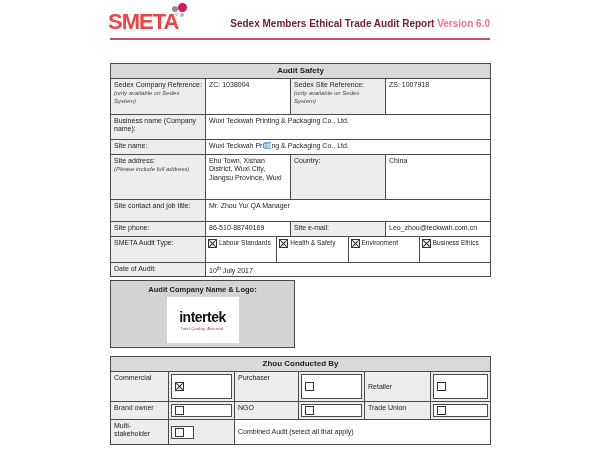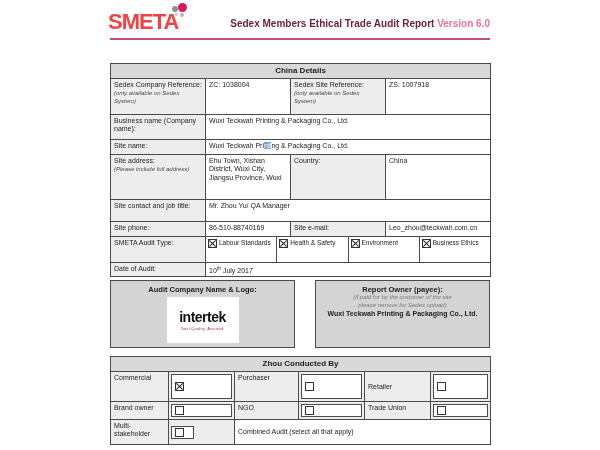--- a/index.html
+++ b/index.html
@@ -93,21 +93,21 @@
         <span class="dot dot4"></span>
     </span>
   </div>
   <div class="hdr-title">
     <span>Sedex Members Ethical Trade Audit Report</span>
     <span class="hdr-version">Version 6.0</span>
   </div>
   <div class="rule"></div>
 
   <div class="gtbl details">
-    <div class="ttl sp4">China Details</div>
+    <div class="ttl sp4">Audit Safety</div>
 
     <div class="lbl">
       <div>Sedex Company Reference:</div>
       <div class="note">(only available on Sedex System)</div>
     </div>
     <div class="val">ZC: 1038004</div>
     <div class="lbl">
       <div>Sedex Site Reference:</div>
       <div class="note">(only available on Sedex System)</div>
     </div>
@@ -160,26 +160,20 @@
   </div>
 
   <div class="company">
     <div class="gbox gbox-left">
       <div class="gbox-title">Audit Company Name &amp; Logo:</div>
       <div class="logo-box">
         <div class="intertek">intertek</div>
         <div class="intertek-tag">Total Quality. Assured.</div>
       </div>
     </div>
-    <div class="gbox gbox-right">
-      <div class="gbox-title">Report Owner (payee):</div>
-      <div class="owner-note">(if paid for by the customer of the site</div>
-      <div class="owner-note">please remove for Sedex upload)</div>
-      <div class="owner-name">Wuxi Teckwah Printing &amp; Packaging Co., Ltd.</div>
-    </div>
   </div>
 
   <div class="gtbl conducted">
     <div class="ttl sp6">Zhou Conducted By</div>
 
     <div class="lbl">Commercial</div>
     <div class="boxcell">
       <div class="inputbox">
         <span class="cb checked"></span>
       </div>

